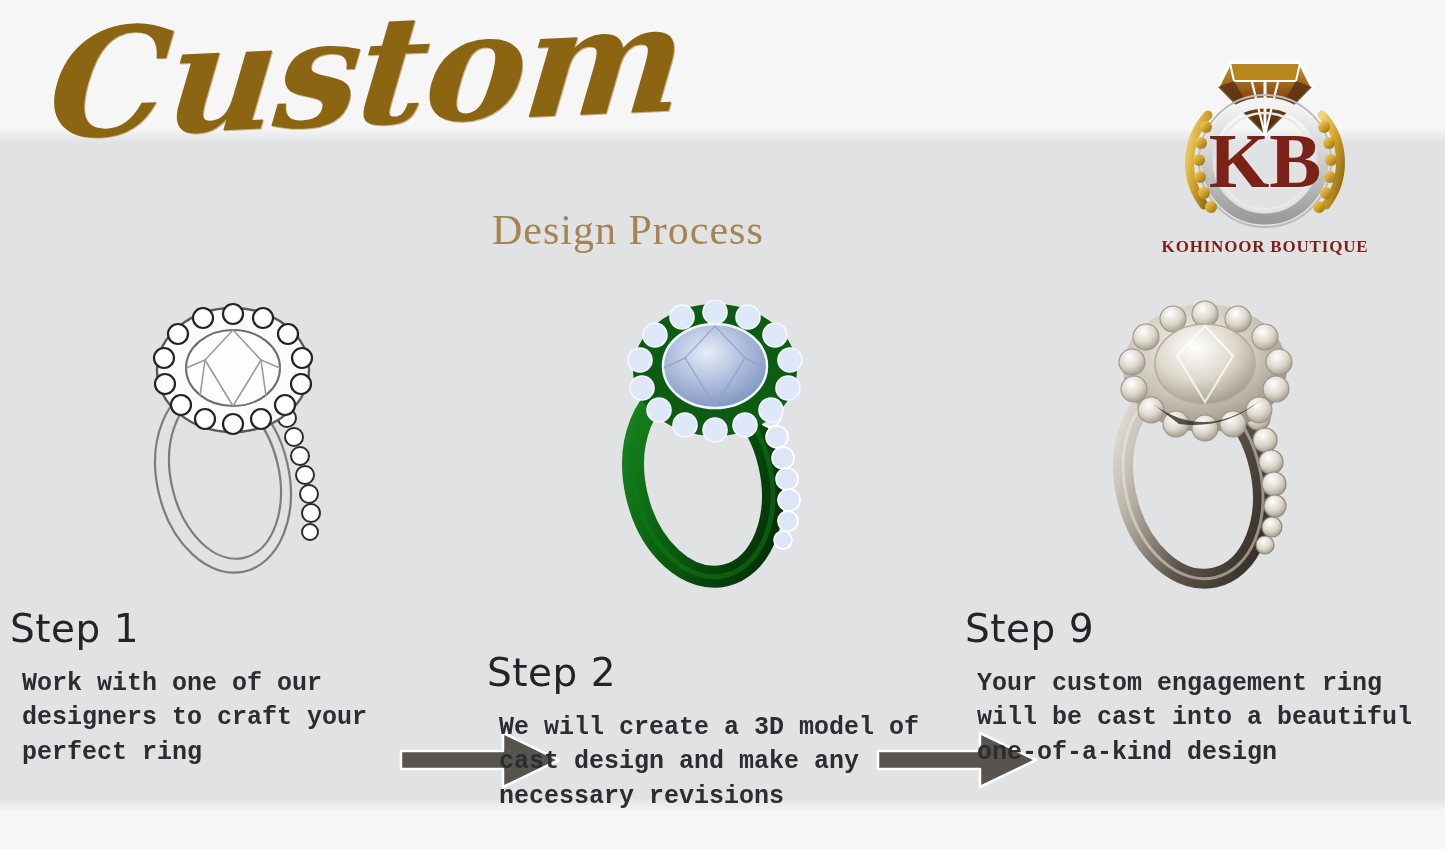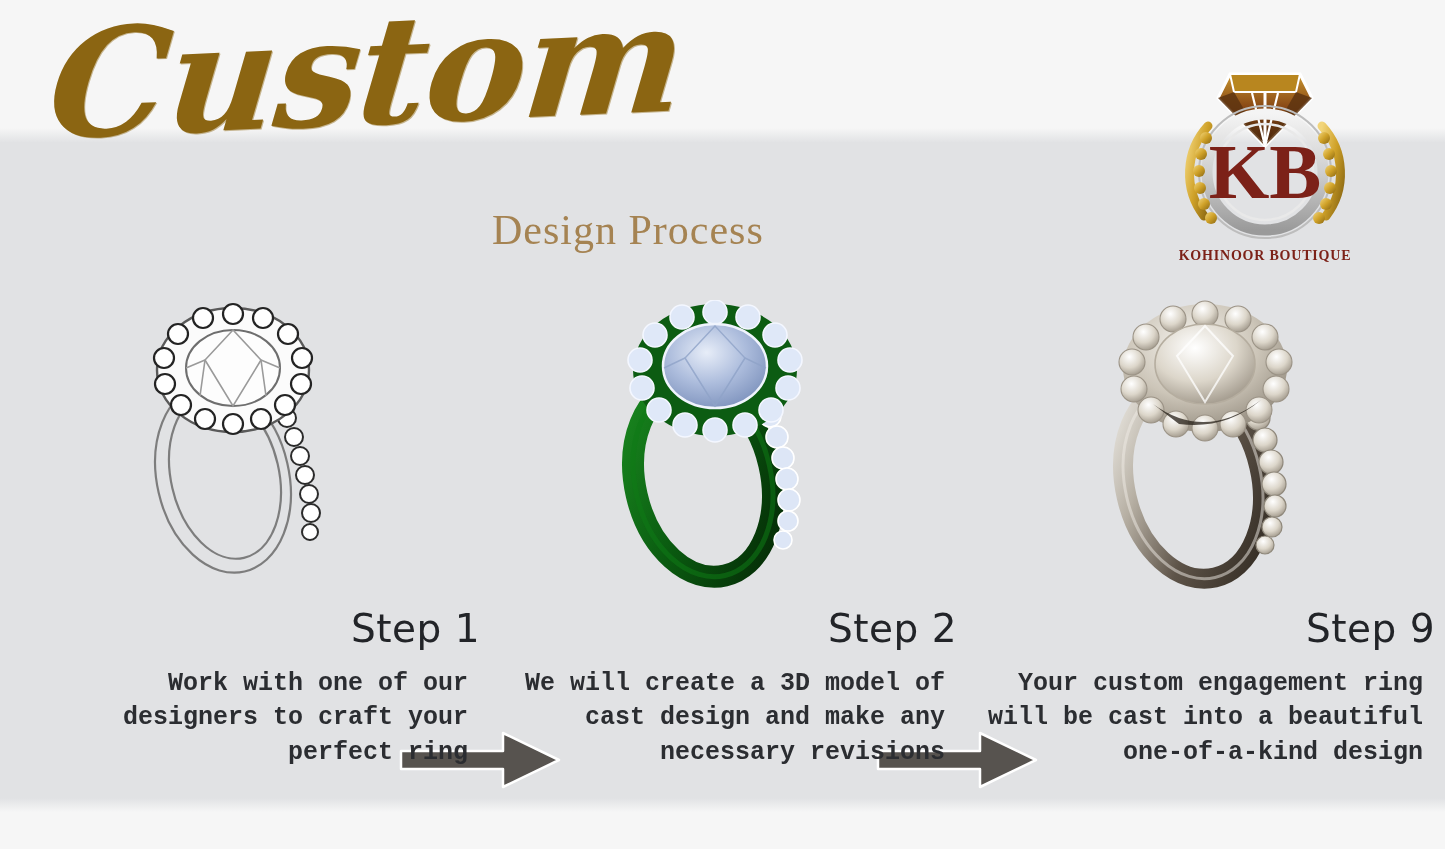--- a/index.html
+++ b/index.html
@@ -77,38 +77,38 @@
     font-size: 42px;
     font-weight: 400;
     letter-spacing: 1px;
     white-space: nowrap;
   }
 
   
   .logo {
     position: absolute;
     left: 1140px;
-    top: 52px;
+    top: 41px;
     width: 250px;
     height: 232px;
   }
   .logo-mark {
     position: absolute;
     left: 0; top: 0;
     width: 250px; height: 196px;
   }
   .logo-caption {
     position: absolute;
     left: 0;
     top: 196px;
     width: 250px;
     text-align: center;
     color: #7c2118;
     font-family: "Liberation Serif", "DejaVu Serif", serif;
-    font-size: 14px;
+    font-size: 17px;
     font-weight: 700;
     letter-spacing: .8px;
     white-space: nowrap;
   }
 
   
   .row {
     position: absolute;
     left: 0;
     top: 300px;
@@ -132,24 +132,24 @@
     height: 70px;
   }
   .arrow.a1 { left: 395px; }
   .arrow.a2 { left: 872px; }
 
   
   .caption {
     position: absolute;
     top: 608px;
     width: 470px;
-    text-align: right;
+    text-align: left;
   }
   .caption.c1 { left: 10px; }
-  .caption.c2 { left: 487px; }
+  .caption.c2 { left: 487px; margin-top: 44px; }
   .caption.c3 { left: 965px; }
 
   .step-head {
     color: #222428;
     font-family: "DejaVu Sans", sans-serif;
     font-size: 39px;
     font-weight: 400;
     letter-spacing: .5px;
     line-height: 1.1;
     margin: 0 0 16px 0;

